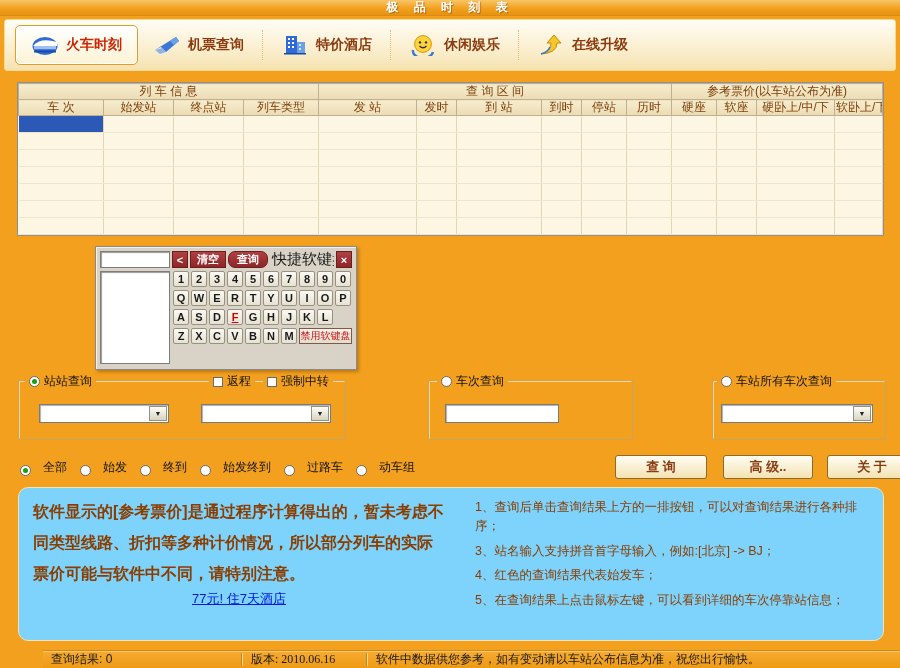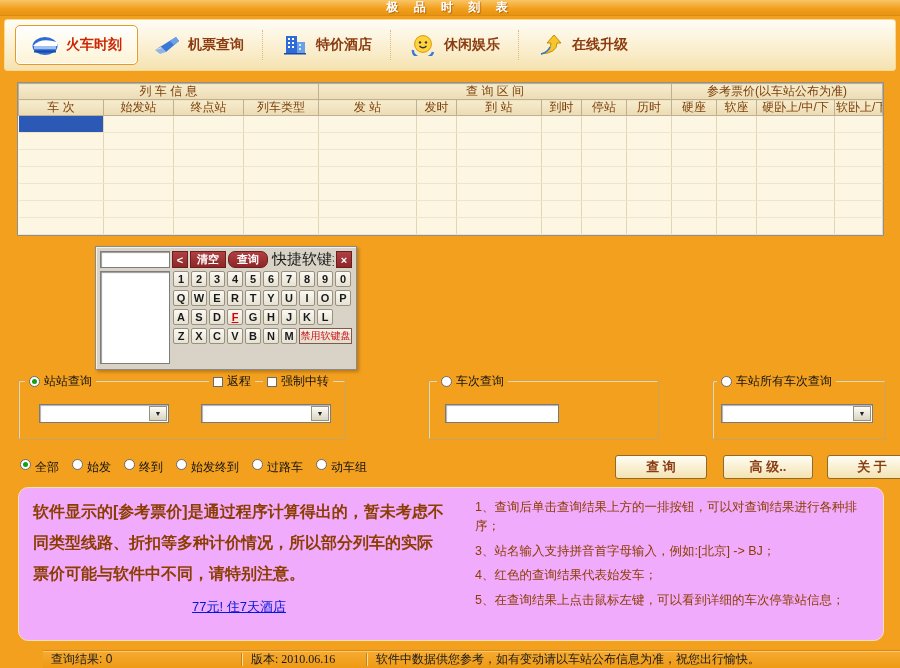--- a/index.html
+++ b/index.html
@@ -91,21 +91,21 @@
   .kb-key.red { color:#d40000; text-decoration:underline; }
   .kb-disable {
     flex:1; height:16px; background:linear-gradient(#f6f3ea,#e2ddcc);
     border:1px solid #7d5a4a; font-size:10px; color:#cc1111;
     display:flex; align-items:center; justify-content:center; white-space:nowrap; cursor:default;font-family:Liberation Mono, monospace;
   }
 
   
   .gbox { position:absolute; top:380px; height:60px; border:1px solid #c9a45e; border-radius:2px; box-shadow:inset 1px 1px 0 rgba(255,235,180,.7); }
   .gbox1 { left:18px; width:328px; }
-  .gbox2 { left:428px; width:231px; }
+  .gbox2 { left:428px; width:205px; }
   .gbox3 { left:712px; width:174px; }
   .glegend {
     position:absolute; top:-8px; background:#f2a01e; padding:0 4px;
     font-size:12px; color:#111; display:flex; align-items:center; gap:4px; white-space:nowrap;
   }
   .radio {
     display:inline-block; width:11px; height:11px; border-radius:50%;
     background:#fff; border:1px solid #6a6a6a; position:relative; flex:0 0 auto;
   }
   .radio.sel::after { content:""; position:absolute; left:2px; top:2px; right:2px; bottom:2px; border-radius:50%; background:#16a016; }
@@ -113,37 +113,37 @@
   .dd { position:absolute; height:19px; background:#fff; border:1px solid #7a7a7a; box-shadow:inset 1px 1px 1px #b0b0b0; font-size:12px; line-height:17px; padding:0 3px; }
   .dd::after {
     content:"▼"; position:absolute; right:1px; top:1px; bottom:1px; width:16px;
     background:linear-gradient(#fdfcf7,#d9d4c2); border:1px solid #97917f;
     font-size:7px; color:#222; display:flex; align-items:center; justify-content:center;
   }
   .txt { position:absolute; height:19px; background:#fff; border:1px solid #7a7a7a; box-shadow:inset 1px 1px 1px #b0b0b0; font-size:12px; padding:0 3px; }
 
   
   .filters { position:absolute; top:459px; left:20px; display:flex; align-items:center; gap:13px; font-size:12px; color:#111; }
-  .f-item { display:flex; align-items:flex-start; gap:4px; cursor:default; white-space:nowrap; }
+  .f-item { display:flex; align-items:flex-end; gap:12px; cursor:default; white-space:nowrap; }
   .act-btn {
     position:absolute; top:455px; height:24px;
     background:linear-gradient(#fffdf4,#f4e2b2);
     border:1px solid #8f6a2a; border-radius:3px;
     color:#8a3c10; font-weight:bold; font-size:13px;
     display:flex; align-items:center; justify-content:center; cursor:default; white-space:nowrap;
   }
 
   
   .info {
     position:absolute; top:487px; left:18px; width:866px; height:154px;
-    background:#f0abfc; border:1px solid #f6e3ae; border-radius:10px;
+    background:#7dd3fc; border:1px solid #f6e3ae; border-radius:10px;
   }
   .info-left { position:absolute; left:14px; top:8px; width:412px; }
   .notice-text { font-size:16px; font-weight:bold; color:#8b3d00; line-height:1.95; }
-  .promo-link { display:block; text-align:center; margin-top:8px; font-size:13px; color:#0018d8; text-decoration:underline; cursor:pointer; }
+  .promo-link { display:block; text-align:center; font-size:13px; color:#0018d8; text-decoration:underline; cursor:pointer; }
   .info-right { position:absolute; left:456px; top:10px; width:404px; font-size:12.5px; color:#8b3d00; }
   .tip { margin-bottom:5px; line-height:1.55; }
 
   
   .status {
     position:absolute; left:0; right:0; bottom:0; height:18px;
     background:linear-gradient(#f6ab32,#ee9a14);
     border-top:1px solid #d88a10; box-shadow:inset 0 1px 0 #ffc870;
     display:flex; align-items:center; font-size:12px; color:#1a1a1a;margin-left:43px;
   }

